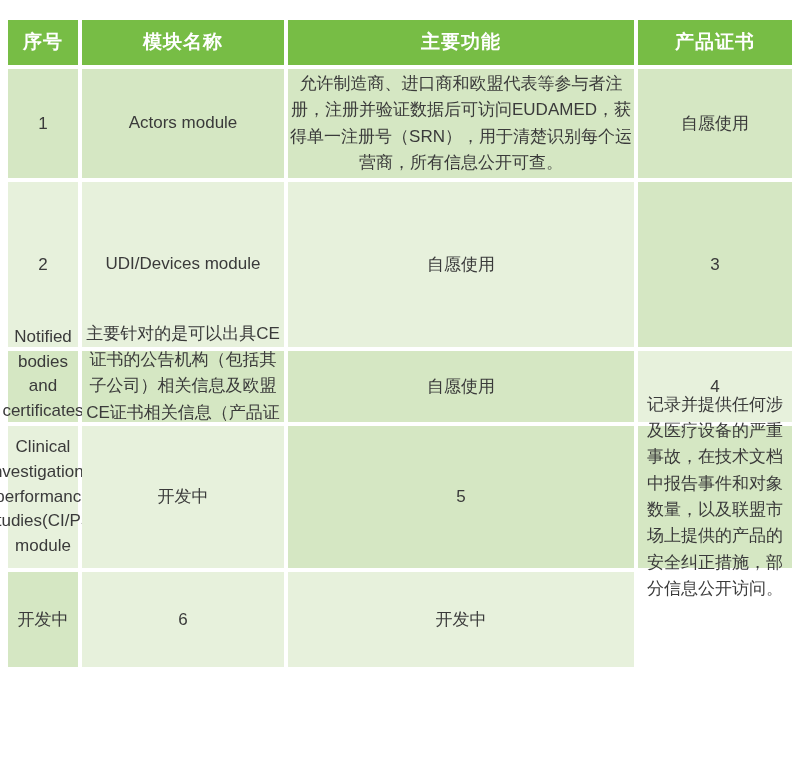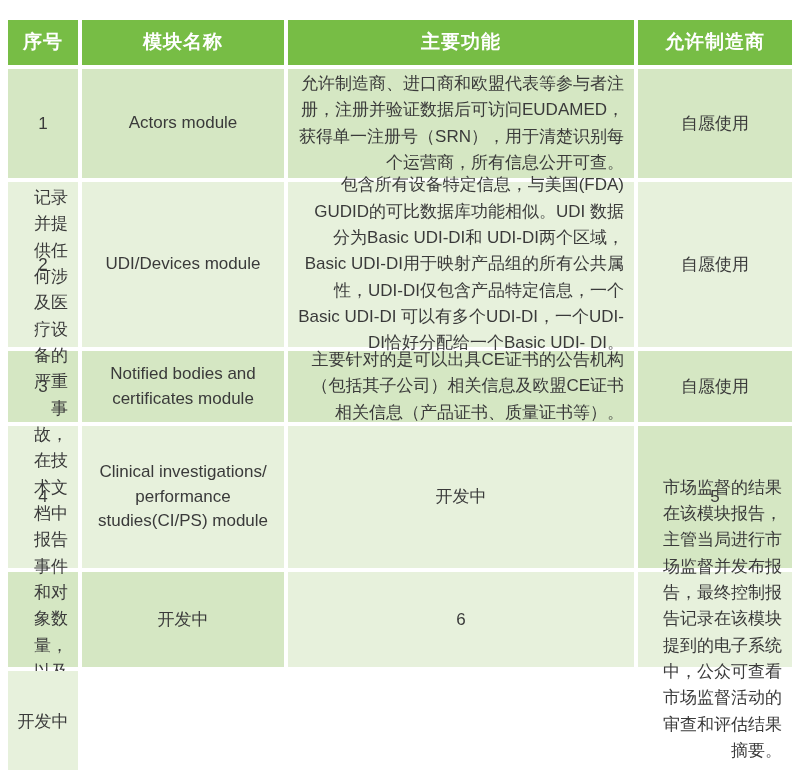--- a/index.html
+++ b/index.html
@@ -41,61 +41,59 @@
     background: #77bd45;
     color: #ffffff;
     font-weight: bold;
     font-size: 19px;
     letter-spacing: 1px;
   }
   .odd  { background: #d5e7c3; }
   .even { background: #e7f1dc; }
   .c-func {
     justify-content: flex-start;
-    text-align: right;
-    padding: 4px 10px;
+    text-align: center;
+    padding: 4px 2px;
     line-height: 1.55;
   }
   .c-module {
     padding: 18px 12px;
     line-height: 1.45;
   }
 </style>
 </head>
 <body>
 
 <div class="page">
   <div class="table-grid">
 
     <div class="cell head">序号</div>
     <div class="cell head">模块名称</div>
     <div class="cell head">主要功能</div>
-    <div class="cell head">允许制造商</div>
+    <div class="cell head">产品证书</div>
 
     <div class="cell odd">1</div>
     <div class="cell odd c-module">Actors module</div>
     <div class="cell odd c-func">允许制造商、进口商和欧盟代表等参与者注册，注册并验证数据后可访问EUDAMED，获得单一注册号（SRN），用于清楚识别每个运营商，所有信息公开可查。</div>
     <div class="cell odd">自愿使用</div>
 
     <div class="cell even">2</div>
     <div class="cell even c-module">UDI/Devices module</div>
-    <div class="cell even c-func">包含所有设备特定信息，与美国(FDA) GUDID的可比数据库功能相似。UDI 数据分为Basic UDI-DI和 UDI-DI两个区域，Basic UDI-DI用于映射产品组的所有公共属性，UDI-DI仅包含产品特定信息，一个Basic UDI-DI 可以有多个UDI-DI，一个UDI-DI恰好分配给一个Basic UDI- DI。</div>
     <div class="cell even">自愿使用</div>
 
     <div class="cell odd">3</div>
     <div class="cell odd c-module">Notified bodies and certificates module</div>
     <div class="cell odd c-func">主要针对的是可以出具CE证书的公告机构（包括其子公司）相关信息及欧盟CE证书相关信息（产品证书、质量证书等）。</div>
     <div class="cell odd">自愿使用</div>
 
     <div class="cell even">4</div>
     <div class="cell even c-module">Clinical investigations/ performance studies(CI/PS) module</div>
     <div class="cell even">开发中</div>
 
     <div class="cell odd">5</div>
     <div class="cell odd c-func">记录并提供任何涉及医疗设备的严重事故，在技术文档中报告事件和对象数量，以及联盟市场上提供的产品的安全纠正措施，部分信息公开访问。</div>
     <div class="cell odd">开发中</div>
 
     <div class="cell even">6</div>
-    <div class="cell even c-func">市场监督的结果在该模块报告，主管当局进行市场监督并发布报告，最终控制报告记录在该模块提到的电子系统中，公众可查看市场监督活动的审查和评估结果摘要。</div>
     <div class="cell even">开发中</div>
 
   </div>
 </div>
 
 </body></html>

